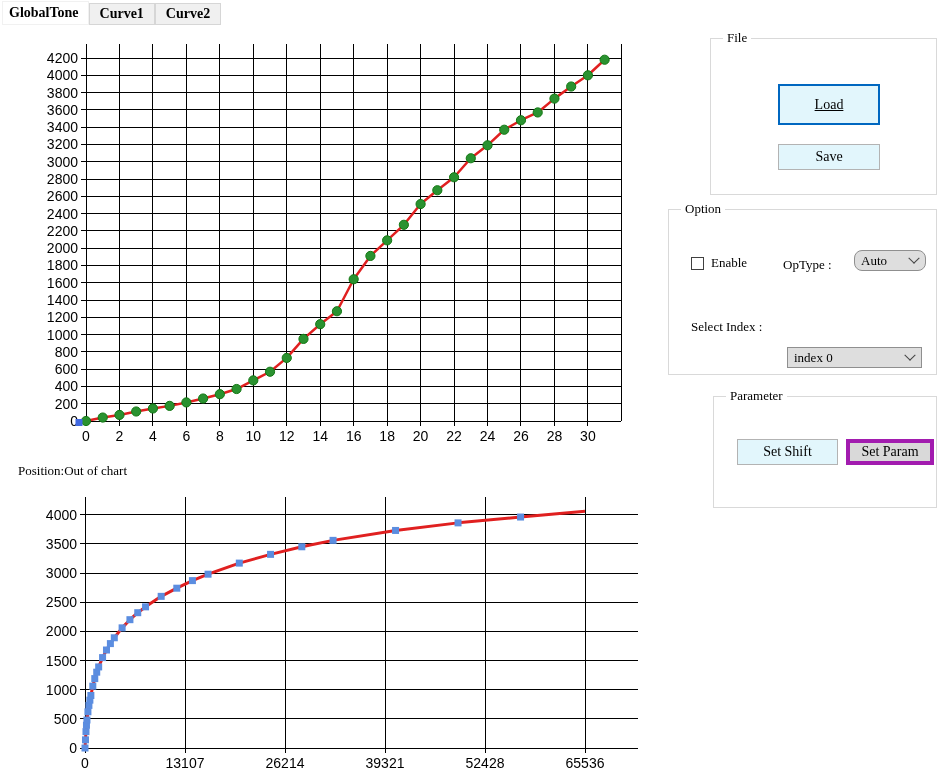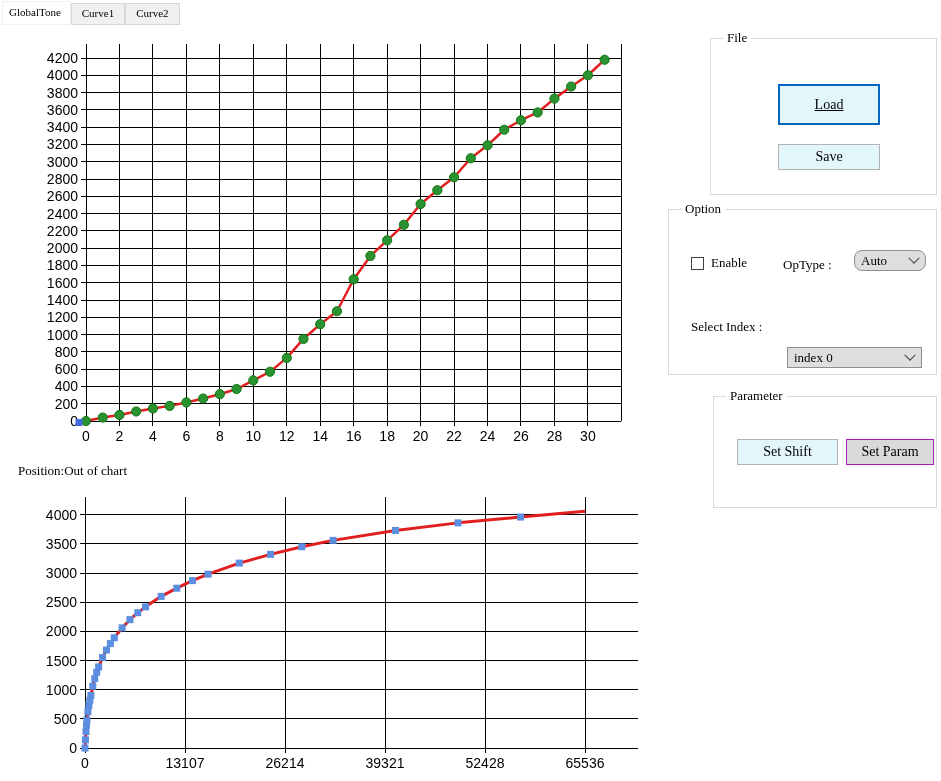--- a/index.html
+++ b/index.html
@@ -3,22 +3,22 @@
 <meta charset="utf-8">
 <style>
   html,body{margin:0;padding:0;}
   body{
     width:941px;height:781px;position:relative;overflow:hidden;
     background:#ffffff;font-family:"Liberation Serif",serif;color:#000;
   }
   
   .tabbar{position:absolute;left:2px;top:1px;display:flex;align-items:flex-end;}
   .tab{
-    font-size:11px;padding:2px 10px 3px 10px;background:#f0f0f0;
-    border:1px solid #d6d6d6;line-height:15px;cursor:default;
+    font-size:14px;padding:2px 10px 3px 10px;background:#f0f0f0;
+    border:1px solid #d6d6d6;line-height:15px;cursor:default;font-weight:bold;
   }
   .tab.active{
     background:#ffffff;border:1px solid #f1f1f1;padding:3px 9px 4px 6px;
   }
   
   svg{position:absolute;left:0;}
   #chart-top{top:30px;}
   #chart-bottom{top:485px;}
   svg text{font:14px "Liberation Sans",sans-serif;fill:#000;}
   .status-label{position:absolute;left:18px;top:463px;font-size:13px;}
@@ -26,21 +26,21 @@
   .groupbox{position:absolute;border:1px solid #d9d9d9;box-sizing:border-box;}
   .gtitle{position:absolute;top:-9px;left:12px;background:#fff;padding:0 4px;font-size:13px;}
   
   .btn{
     position:absolute;display:flex;align-items:center;justify-content:center;
     font-family:"Liberation Serif",serif;font-size:14px;box-sizing:border-box;cursor:default;
   }
   #load-btn{left:67px;top:45px;width:102px;height:41px;border:2px solid #0067c0;background:#e2f6fc;text-decoration:underline;}
   #save-btn{left:67px;top:105px;width:102px;height:26px;border:1px solid #b3b3b3;background:#e2f6fc;}
   #set-shift-btn{left:23px;top:42px;width:101px;height:26px;border:1px solid #b3b3b3;background:#e2f6fc;}
-  #set-param-btn{left:132px;top:42px;width:88px;height:26px;border:1px solid #a21caf;background:#d9d9d9;}
+  #set-param-btn{left:132px;top:42px;width:88px;height:26px;border:4px solid #a21caf;background:#d9d9d9;}
   
   .checkrow{position:absolute;left:22px;top:45px;display:flex;align-items:center;font-size:13px;justify-content:space-between;}
   .checkbox{width:13px;height:13px;background:#fff;border:1px solid #404040;box-sizing:border-box;margin-right:7px;}
   .optype-label{position:absolute;left:114px;top:47px;font-size:13px;}
   .selindex-label{position:absolute;left:22px;top:109px;font-size:13px;}
   .combo{
     position:absolute;box-sizing:border-box;background:#dedede;border:1px solid #8f8f8f;
     display:flex;align-items:center;justify-content:space-between;
     padding:0 7px 0 6px;font-size:13px;cursor:default;
   }

